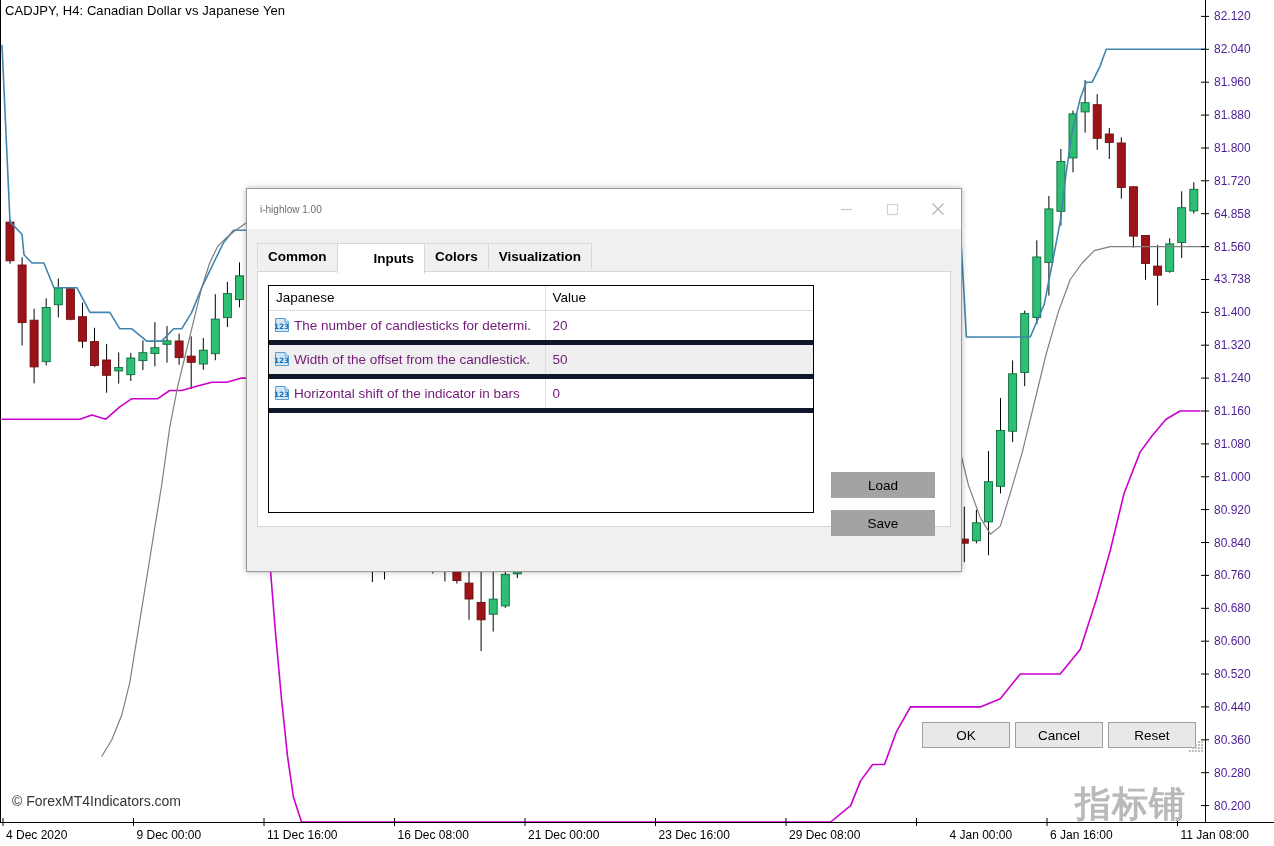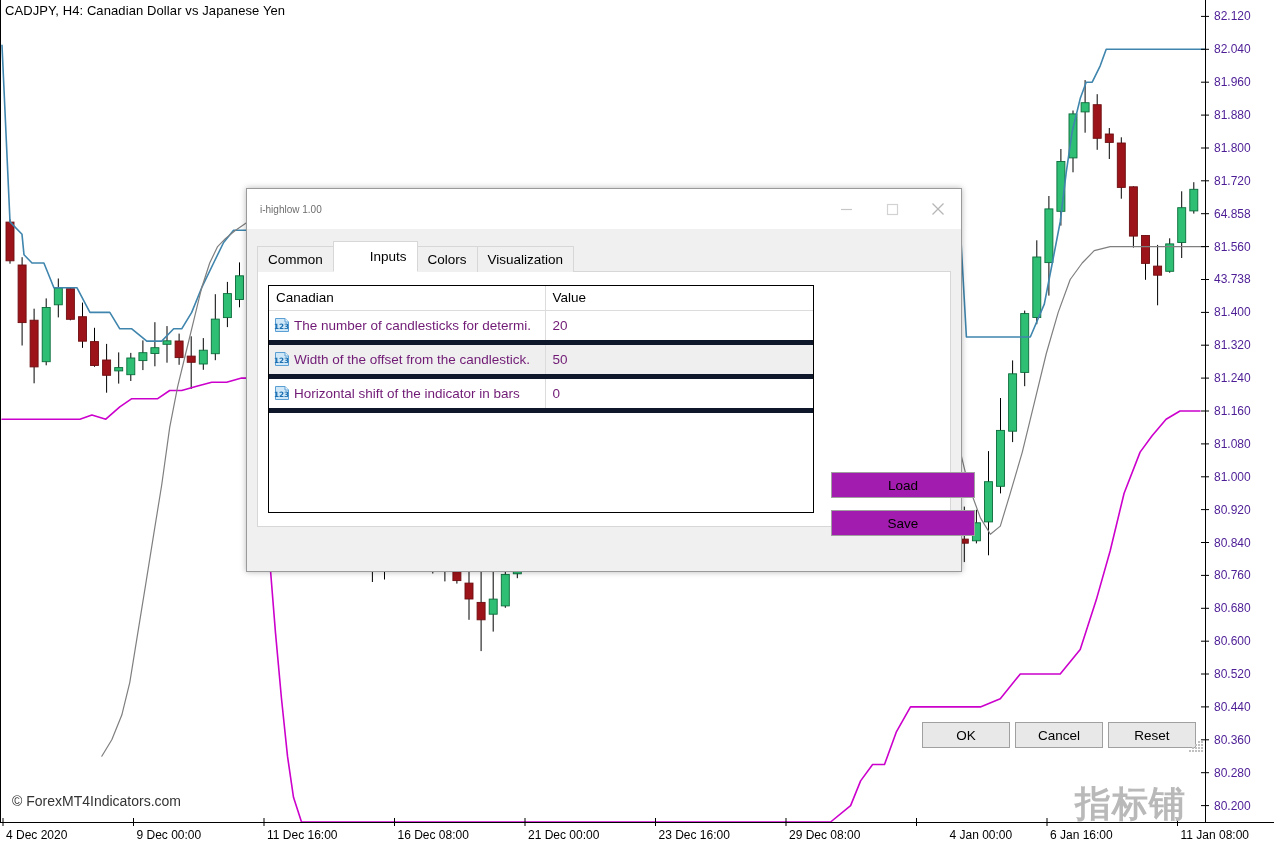--- a/index.html
+++ b/index.html
@@ -45,22 +45,23 @@
   .win-btn{
     width:46px;height:40px;display:flex;align-items:center;justify-content:center;
     color:#c7c7c7;
   }
   .win-btn svg{display:block;}
   #dialog-body{
     position:absolute;left:0;top:40px;width:714px;height:342px;background:#f0f0f0;
   }
   
   #tabstrip{
-    position:absolute;left:10px;top:14px;height:29px;display:flex;align-items:flex-end;
+    position:absolute;left:10px;top:14px;height:29px;display:flex;align-items:flex-start;
     z-index:3;
+    font-weight:bold;
   }
   .tab{
     height:25px;padding:0 10px;display:flex;align-items:center;justify-content:center;
     background:#f0f0f0;border:1px solid #d7d7d7;border-bottom:none;
     font-size:13.5px;color:#000;margin-right:-1px;white-space:nowrap;
   }
   .tab.active{
     background:#ffffff;height:29px;border:1px solid #d7d7d7;border-bottom:1px solid #ffffff;
     position:relative;z-index:4;padding-left:36px;
   }
@@ -90,21 +91,21 @@
   .ptable td.valcell{border-right:none;padding-left:7px;}
   .ptable tr.alt td{background:#efefef;}
   .varcell-inner{display:flex;align-items:center;padding-left:5px;}
   .var-label{
     margin-left:4px;white-space:nowrap;overflow:hidden;text-overflow:clip;
     max-width:236px;display:block;
   }
   .icon123{flex:0 0 auto;width:16px;height:16px;display:block;}
   
   .side-btn{
-    position:absolute;width:144px;height:26px;background:#a21caf;
+    position:absolute;width:104px;height:26px;background:#a3a3a3;
     border:1px solid #a0a0a0;display:flex;align-items:center;justify-content:center;
     font-size:13.5px;color:#000;box-sizing:border-box;
   }
   #btn-load{left:573px;top:200px;}
   #btn-save{left:573px;top:238px;}
   
   .foot-btn{
     position:absolute;top:533px;width:88px;height:26px;background:#e8e8e8;
     border:1px solid #a0a0a0;display:flex;align-items:center;justify-content:center;
     font-size:13.5px;color:#000;box-sizing:border-box;
@@ -455,21 +456,21 @@
     <div id="tabpanel">
 
       <div id="params-box">
         <table class="ptable">
           <colgroup>
               <col class="c1">
               <col>
             </colgroup>
           <thead>
             <tr>
-              <th>Canadian</th>
+              <th>Japanese</th>
               <th class="vcol">Value</th>
             </tr>
           </thead>
           <tbody>
             <tr>
               <td>
                 <span class="varcell-inner">
                   <svg class="icon123" viewBox="0 0 16 16">
                     <path d="M1.5 1.5 H11 L14.5 5 V14.5 H1.5 Z" fill="#cfe7f7" stroke="#5a9fd4" stroke-width="1"></path>
                     <path d="M11 1.5 V5 H14.5" fill="#eaf5fd" stroke="#5a9fd4" stroke-width="1"></path>

